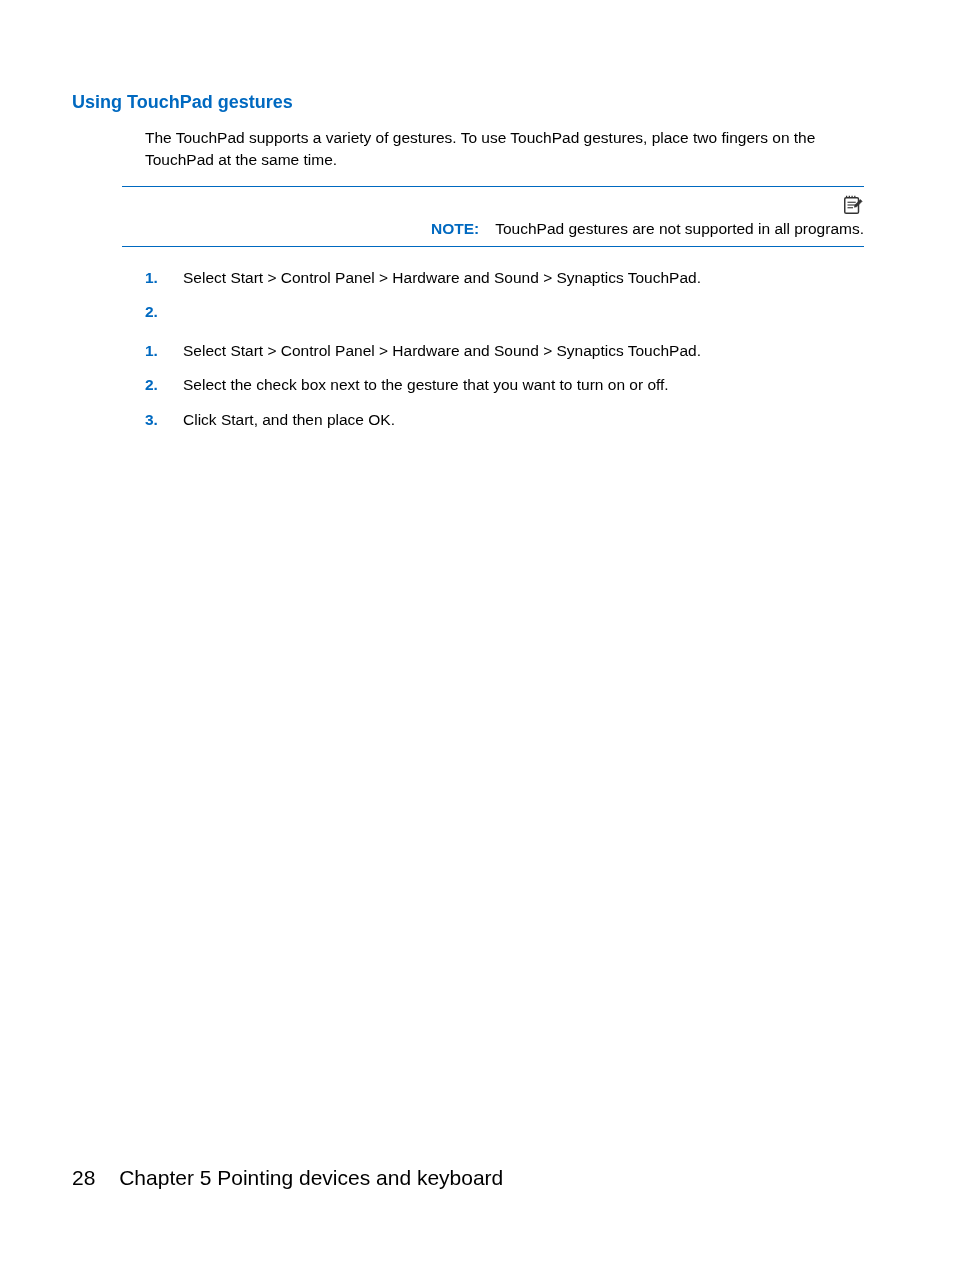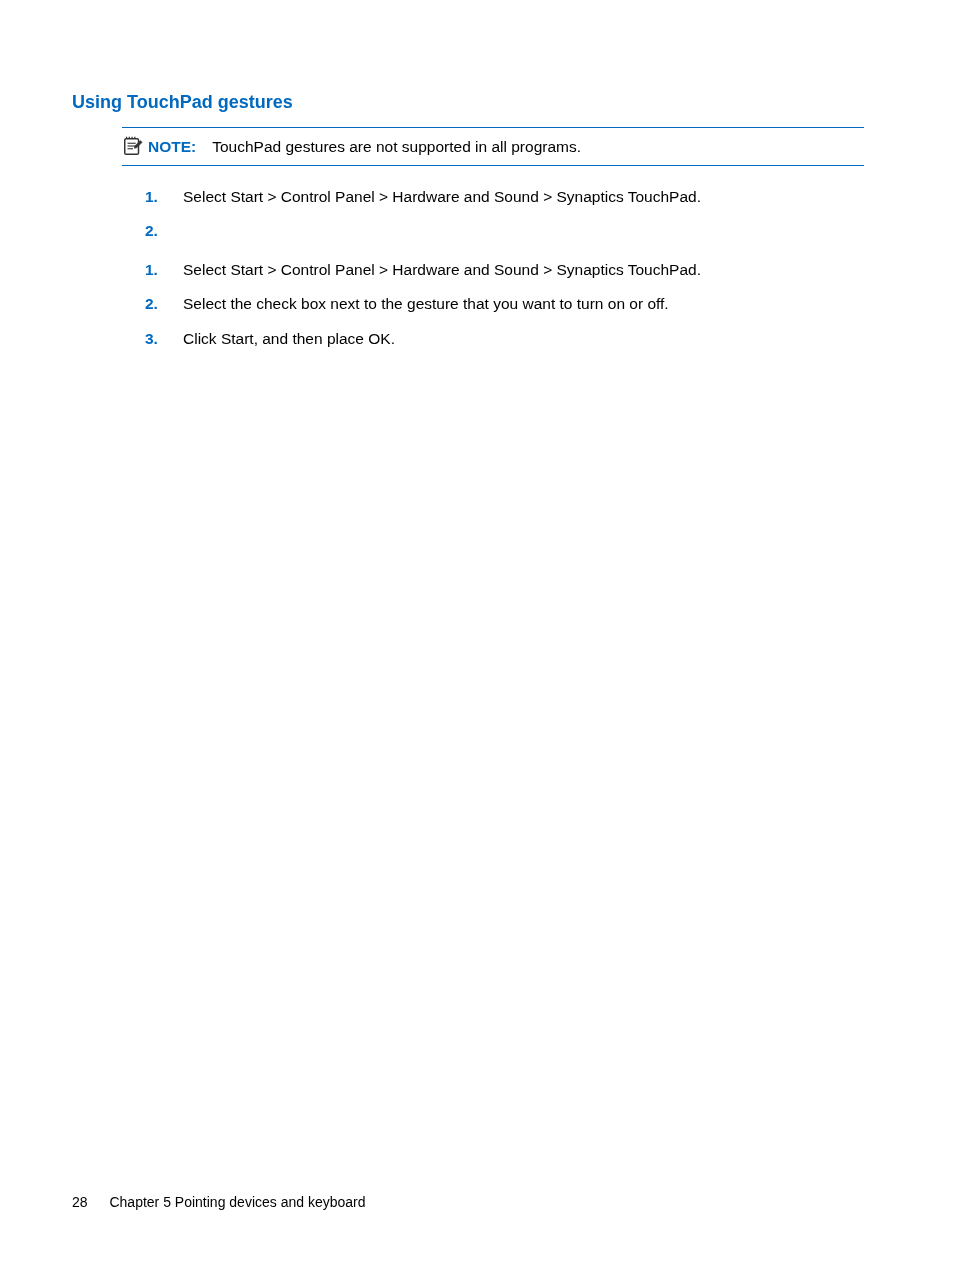--- a/index.html
+++ b/index.html
@@ -31,22 +31,23 @@
     line-height: 1.45;
     margin-bottom: 14px;
   }
   .note-block {
     margin-left: 50px;
     border-top: 1.5px solid #0069c0;
     border-bottom: 1.5px solid #0069c0;
     padding: 8px 0 8px 0;
     margin-bottom: 20px;
     display: flex;
-    align-items: center;
+    align-items: flex-end;
     gap: 4px;
+    flex-direction: column;
   }
   .note-icon {
     flex: 0 0 auto;
     width: 22px;
     height: 22px;
     margin-top: -1px;
   }
   .note-label {
     color: #0069c0;
     font-weight: bold;
@@ -72,35 +73,36 @@
     color: #0069c0;
     font-weight: bold;
     width: 38px;
     flex: 0 0 38px;
   }
   .step-text b {
     font-weight: normal;
   }
   .footer {
     position: absolute;
-    bottom: 60px;
+    bottom: 80px;
     left: 72px;
-    font-size: 14px;
+    font-size: 21px;
   }
   .footer .page-num {
     margin-right: 18px;
   }
 </style>
 </head>
 <body>
 
 <div class="page">
 
   <div class="section-heading">Using TouchPad gestures</div>
 
+  <div class="body-text">The TouchPad supports a variety of gestures. To use TouchPad gestures, place two fingers on the TouchPad at the same time.</div>
 
   <div class="note-block">
     <span class="note-icon">
       <svg viewBox="0 0 24 24" width="22" height="22">
         <rect x="3" y="4" width="15" height="17" rx="1.5" fill="none" stroke="#333" stroke-width="1.6"></rect>
         <path d="M5 2 L5 4 M8 2 L8 4 M11 2 L11 4 M14 2 L14 4" stroke="#333" stroke-width="1.4"></path>
         <line x1="6" y1="9" x2="15" y2="9" stroke="#333" stroke-width="1.2"></line>
         <line x1="6" y1="12" x2="15" y2="12" stroke="#333" stroke-width="1.2"></line>
         <line x1="6" y1="15" x2="12" y2="15" stroke="#333" stroke-width="1.2"></line>
         <path d="M16 14 L22 8 L20 6 L14 12 L13.5 14.5 Z" fill="#333" stroke="#333" stroke-width="0.6"></path>

